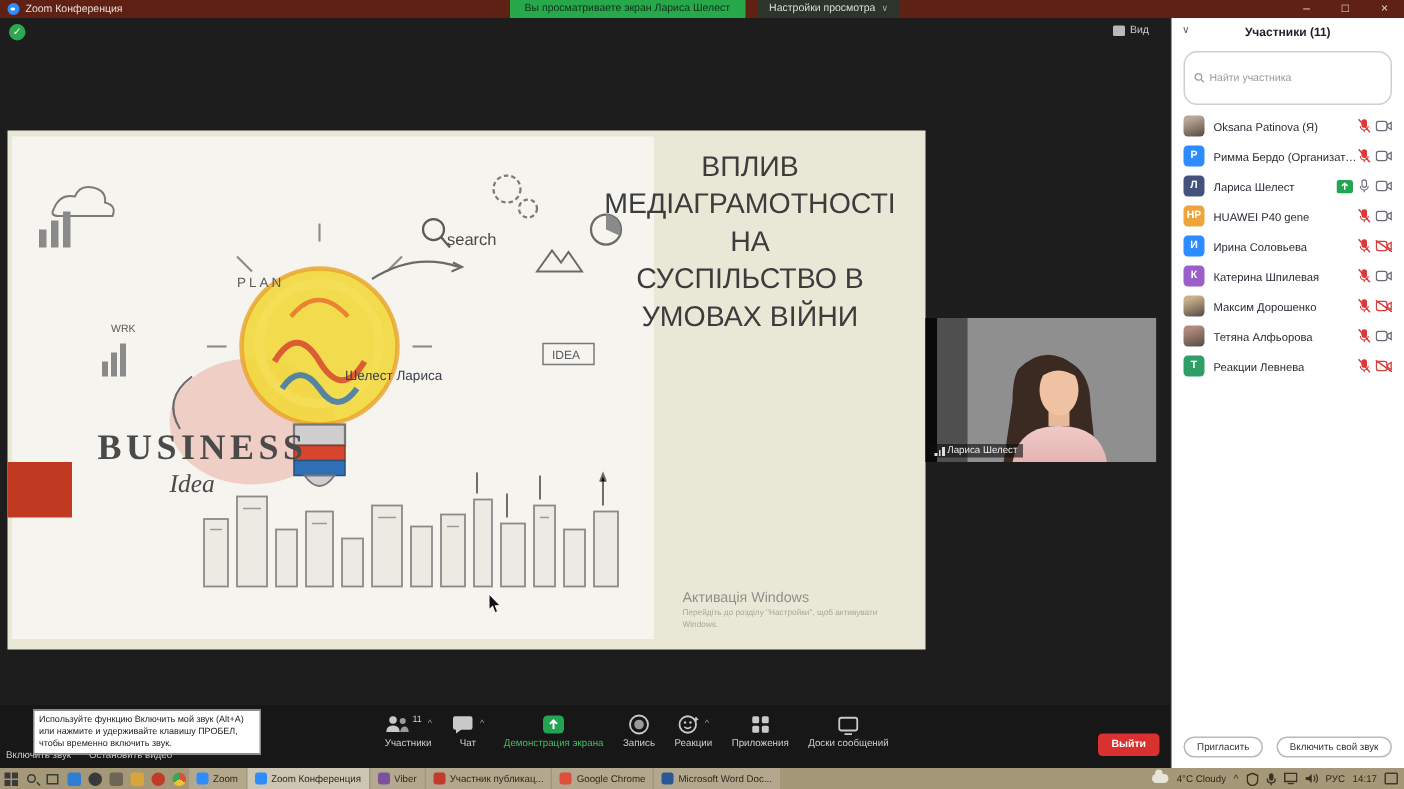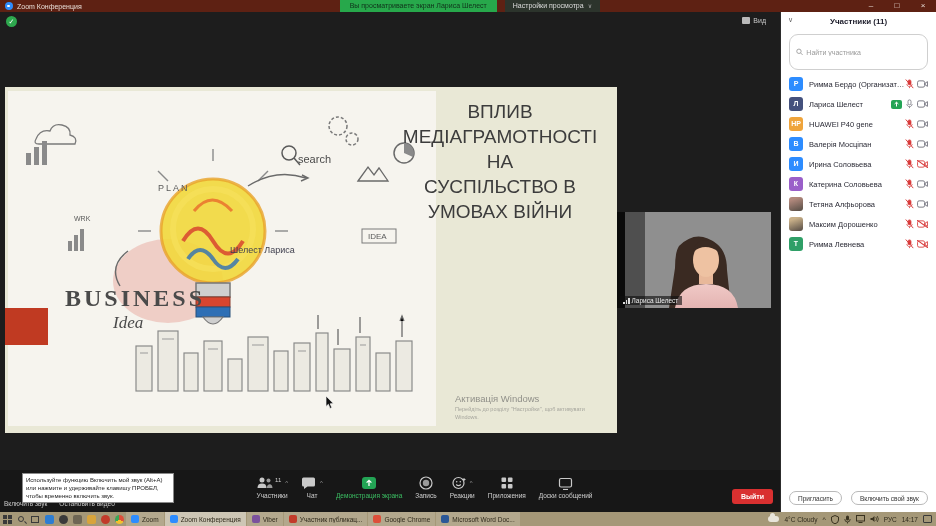--- a/index.html
+++ b/index.html
@@ -344,20 +344,36 @@
     </div>
     <div class="search-wrap">
       <svg width="8" height="8" viewBox="0 0 10 10">
         <circle cx="4" cy="4" r="3" fill="none" stroke="#9a9a9a" stroke-width="1.2"></circle>
         <line x1="6.4" y1="6.4" x2="9" y2="9" stroke="#9a9a9a" stroke-width="1.2"></line>
       </svg>
       <input type="text" placeholder="Найти участника" style="">
     </div>
     <div class="plist" id="plist">
         <div class="prow">
+          <span class="pav" style="background: linear-gradient(160deg, rgb(185, 168, 149) 20%, rgb(90, 80, 72) 95%);"></span>
+          <span class="pname">Oksana Patinova (Я)</span>
+          <span class="picons">
+            <svg width="9" height="10" viewBox="0 0 12 13">
+              <rect x="4" y="1" width="4" height="6.5" rx="2" fill="#d83a3a" stroke="#d83a3a" stroke-width="1"></rect>
+              <path d="M2.5 6.5c0 2 1.6 3.5 3.5 3.5s3.5-1.5 3.5-3.5" fill="none" stroke="#d83a3a" stroke-width="1"></path>
+              <line x1="6" y1="10" x2="6" y2="12" stroke="#d83a3a" stroke-width="1"></line>
+              <line x1="1" y1="0.5" x2="11" y2="12" stroke="#d83a3a" stroke-width="1.3"></line>
+            </svg>
+            <svg width="11" height="8" viewBox="0 0 14 10">
+              <rect x="0.7" y="1" width="9" height="8" rx="2" fill="none" stroke="#6b6b76" stroke-width="1.1"></rect>
+              <path d="M10.3 4 L13.3 2 V8 L10.3 6 Z" fill="none" stroke="#6b6b76" stroke-width="1.1"></path>
+            </svg>
+          </span>
+        </div>
+        <div class="prow">
           <span class="pav" style="background: rgb(45, 140, 255);">P</span>
           <span class="pname">Римма Бердо (Организатор)</span>
           <span class="picons">
             <svg width="9" height="10" viewBox="0 0 12 13">
               <rect x="4" y="1" width="4" height="6.5" rx="2" fill="#d83a3a" stroke="#d83a3a" stroke-width="1"></rect>
               <path d="M2.5 6.5c0 2 1.6 3.5 3.5 3.5s3.5-1.5 3.5-3.5" fill="none" stroke="#d83a3a" stroke-width="1"></path>
               <line x1="6" y1="10" x2="6" y2="12" stroke="#d83a3a" stroke-width="1"></line>
               <line x1="1" y1="0.5" x2="11" y2="12" stroke="#d83a3a" stroke-width="1.3"></line>
             </svg>
             <svg width="11" height="8" viewBox="0 0 14 10">
@@ -395,71 +411,39 @@
               <line x1="6" y1="10" x2="6" y2="12" stroke="#d83a3a" stroke-width="1"></line>
               <line x1="1" y1="0.5" x2="11" y2="12" stroke="#d83a3a" stroke-width="1.3"></line>
             </svg>
             <svg width="11" height="8" viewBox="0 0 14 10">
               <rect x="0.7" y="1" width="9" height="8" rx="2" fill="none" stroke="#6b6b76" stroke-width="1.1"></rect>
               <path d="M10.3 4 L13.3 2 V8 L10.3 6 Z" fill="none" stroke="#6b6b76" stroke-width="1.1"></path>
             </svg>
           </span>
         </div>
         <div class="prow">
-          <span class="pav" style="background: rgb(45, 140, 255);">В</span>
-          <span class="pname">Валерія Мосціпан</span>
-          <span class="picons">
-            <svg width="9" height="10" viewBox="0 0 12 13">
-              <rect x="4" y="1" width="4" height="6.5" rx="2" fill="#d83a3a" stroke="#d83a3a" stroke-width="1"></rect>
-              <path d="M2.5 6.5c0 2 1.6 3.5 3.5 3.5s3.5-1.5 3.5-3.5" fill="none" stroke="#d83a3a" stroke-width="1"></path>
-              <line x1="6" y1="10" x2="6" y2="12" stroke="#d83a3a" stroke-width="1"></line>
-              <line x1="1" y1="0.5" x2="11" y2="12" stroke="#d83a3a" stroke-width="1.3"></line>
-            </svg>
-            <svg width="11" height="8" viewBox="0 0 14 10">
-              <rect x="0.7" y="1" width="9" height="8" rx="2" fill="none" stroke="#6b6b76" stroke-width="1.1"></rect>
-              <path d="M10.3 4 L13.3 2 V8 L10.3 6 Z" fill="none" stroke="#6b6b76" stroke-width="1.1"></path>
-            </svg>
-          </span>
-        </div>
-        <div class="prow">
           <span class="pav" style="background: rgb(45, 140, 255);">И</span>
           <span class="pname">Ирина Соловьева</span>
           <span class="picons">
             <svg width="9" height="10" viewBox="0 0 12 13">
               <rect x="4" y="1" width="4" height="6.5" rx="2" fill="#d83a3a" stroke="#d83a3a" stroke-width="1"></rect>
               <path d="M2.5 6.5c0 2 1.6 3.5 3.5 3.5s3.5-1.5 3.5-3.5" fill="none" stroke="#d83a3a" stroke-width="1"></path>
               <line x1="6" y1="10" x2="6" y2="12" stroke="#d83a3a" stroke-width="1"></line>
               <line x1="1" y1="0.5" x2="11" y2="12" stroke="#d83a3a" stroke-width="1.3"></line>
             </svg>
             <svg width="11" height="8" viewBox="0 0 14 10">
               <rect x="0.7" y="1" width="9" height="8" rx="2" fill="none" stroke="#d83a3a" stroke-width="1.1"></rect>
               <path d="M10.3 4 L13.3 2 V8 L10.3 6 Z" fill="none" stroke="#d83a3a" stroke-width="1.1"></path>
               <line x1="0" y1="0" x2="14" y2="10" stroke="#d83a3a" stroke-width="1.3"></line>
             </svg>
           </span>
         </div>
         <div class="prow">
           <span class="pav" style="background: rgb(154, 95, 201);">К</span>
-          <span class="pname">Катерина Соловьева</span>
-          <span class="picons">
-            <svg width="9" height="10" viewBox="0 0 12 13">
-              <rect x="4" y="1" width="4" height="6.5" rx="2" fill="#d83a3a" stroke="#d83a3a" stroke-width="1"></rect>
-              <path d="M2.5 6.5c0 2 1.6 3.5 3.5 3.5s3.5-1.5 3.5-3.5" fill="none" stroke="#d83a3a" stroke-width="1"></path>
-              <line x1="6" y1="10" x2="6" y2="12" stroke="#d83a3a" stroke-width="1"></line>
-              <line x1="1" y1="0.5" x2="11" y2="12" stroke="#d83a3a" stroke-width="1.3"></line>
-            </svg>
-            <svg width="11" height="8" viewBox="0 0 14 10">
-              <rect x="0.7" y="1" width="9" height="8" rx="2" fill="none" stroke="#6b6b76" stroke-width="1.1"></rect>
-              <path d="M10.3 4 L13.3 2 V8 L10.3 6 Z" fill="none" stroke="#6b6b76" stroke-width="1.1"></path>
-            </svg>
-          </span>
-        </div>
-        <div class="prow">
-          <span class="pav" style="background: linear-gradient(160deg, rgb(178, 137, 125) 20%, rgb(90, 80, 72) 95%);"></span>
-          <span class="pname">Тетяна Алфьорова</span>
+          <span class="pname">Катерина Шпилевая</span>
           <span class="picons">
             <svg width="9" height="10" viewBox="0 0 12 13">
               <rect x="4" y="1" width="4" height="6.5" rx="2" fill="#d83a3a" stroke="#d83a3a" stroke-width="1"></rect>
               <path d="M2.5 6.5c0 2 1.6 3.5 3.5 3.5s3.5-1.5 3.5-3.5" fill="none" stroke="#d83a3a" stroke-width="1"></path>
               <line x1="6" y1="10" x2="6" y2="12" stroke="#d83a3a" stroke-width="1"></line>
               <line x1="1" y1="0.5" x2="11" y2="12" stroke="#d83a3a" stroke-width="1.3"></line>
             </svg>
             <svg width="11" height="8" viewBox="0 0 14 10">
               <rect x="0.7" y="1" width="9" height="8" rx="2" fill="none" stroke="#6b6b76" stroke-width="1.1"></rect>
               <path d="M10.3 4 L13.3 2 V8 L10.3 6 Z" fill="none" stroke="#6b6b76" stroke-width="1.1"></path>
@@ -477,22 +461,38 @@
               <line x1="1" y1="0.5" x2="11" y2="12" stroke="#d83a3a" stroke-width="1.3"></line>
             </svg>
             <svg width="11" height="8" viewBox="0 0 14 10">
               <rect x="0.7" y="1" width="9" height="8" rx="2" fill="none" stroke="#d83a3a" stroke-width="1.1"></rect>
               <path d="M10.3 4 L13.3 2 V8 L10.3 6 Z" fill="none" stroke="#d83a3a" stroke-width="1.1"></path>
               <line x1="0" y1="0" x2="14" y2="10" stroke="#d83a3a" stroke-width="1.3"></line>
             </svg>
           </span>
         </div>
         <div class="prow">
+          <span class="pav" style="background: linear-gradient(160deg, rgb(178, 137, 125) 20%, rgb(90, 80, 72) 95%);"></span>
+          <span class="pname">Тетяна Алфьорова</span>
+          <span class="picons">
+            <svg width="9" height="10" viewBox="0 0 12 13">
+              <rect x="4" y="1" width="4" height="6.5" rx="2" fill="#d83a3a" stroke="#d83a3a" stroke-width="1"></rect>
+              <path d="M2.5 6.5c0 2 1.6 3.5 3.5 3.5s3.5-1.5 3.5-3.5" fill="none" stroke="#d83a3a" stroke-width="1"></path>
+              <line x1="6" y1="10" x2="6" y2="12" stroke="#d83a3a" stroke-width="1"></line>
+              <line x1="1" y1="0.5" x2="11" y2="12" stroke="#d83a3a" stroke-width="1.3"></line>
+            </svg>
+            <svg width="11" height="8" viewBox="0 0 14 10">
+              <rect x="0.7" y="1" width="9" height="8" rx="2" fill="none" stroke="#6b6b76" stroke-width="1.1"></rect>
+              <path d="M10.3 4 L13.3 2 V8 L10.3 6 Z" fill="none" stroke="#6b6b76" stroke-width="1.1"></path>
+            </svg>
+          </span>
+        </div>
+        <div class="prow">
           <span class="pav" style="background: rgb(47, 159, 103);">Т</span>
-          <span class="pname">Римма Левнева</span>
+          <span class="pname">Реакции Левнева</span>
           <span class="picons">
             <svg width="9" height="10" viewBox="0 0 12 13">
               <rect x="4" y="1" width="4" height="6.5" rx="2" fill="#d83a3a" stroke="#d83a3a" stroke-width="1"></rect>
               <path d="M2.5 6.5c0 2 1.6 3.5 3.5 3.5s3.5-1.5 3.5-3.5" fill="none" stroke="#d83a3a" stroke-width="1"></path>
               <line x1="6" y1="10" x2="6" y2="12" stroke="#d83a3a" stroke-width="1"></line>
               <line x1="1" y1="0.5" x2="11" y2="12" stroke="#d83a3a" stroke-width="1.3"></line>
             </svg>
             <svg width="11" height="8" viewBox="0 0 14 10">
               <rect x="0.7" y="1" width="9" height="8" rx="2" fill="none" stroke="#d83a3a" stroke-width="1.1"></rect>
               <path d="M10.3 4 L13.3 2 V8 L10.3 6 Z" fill="none" stroke="#d83a3a" stroke-width="1.1"></path>

